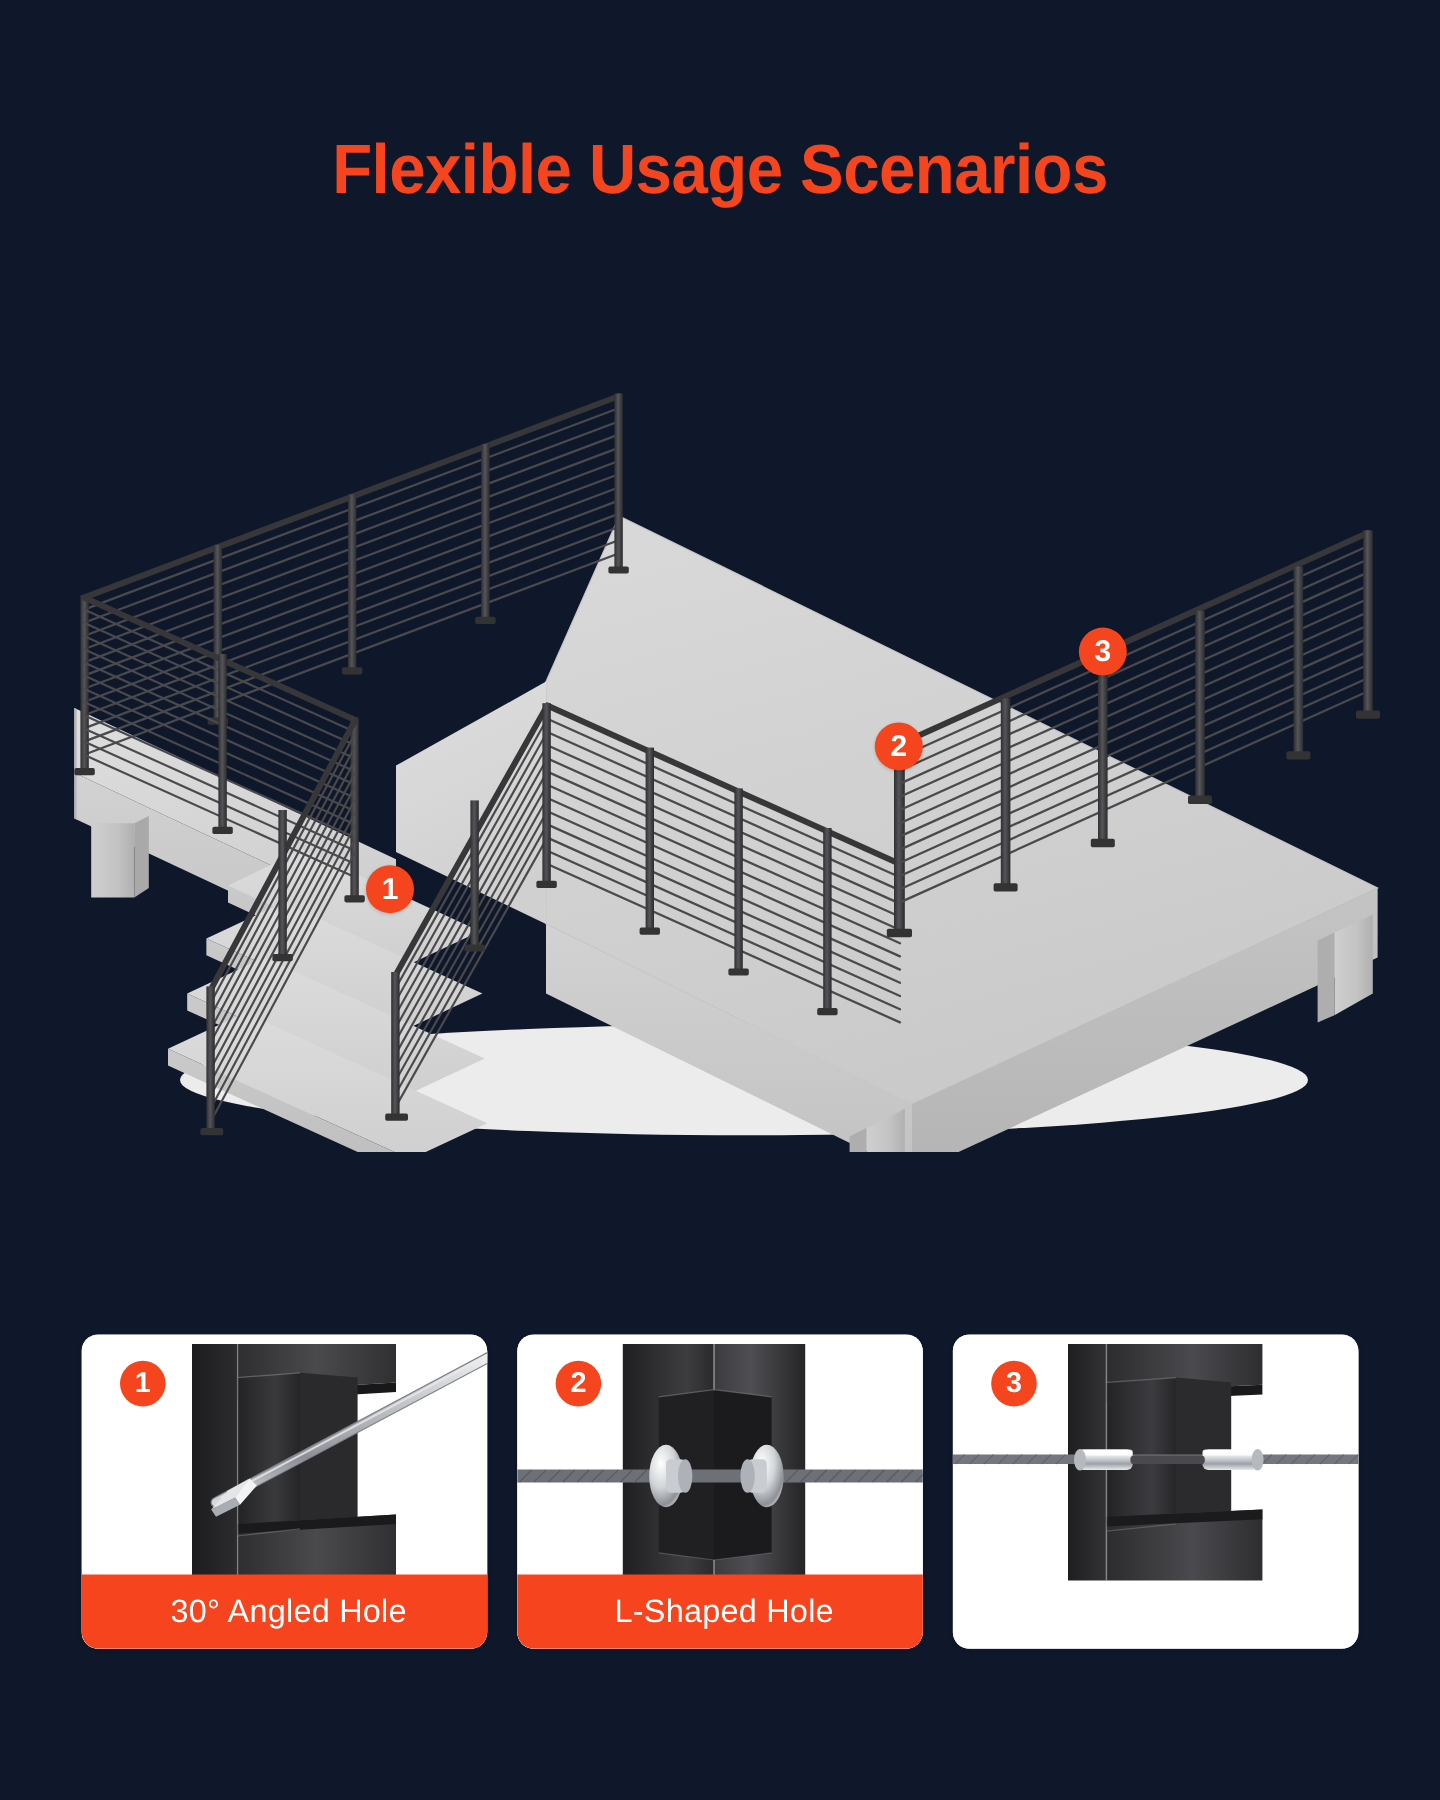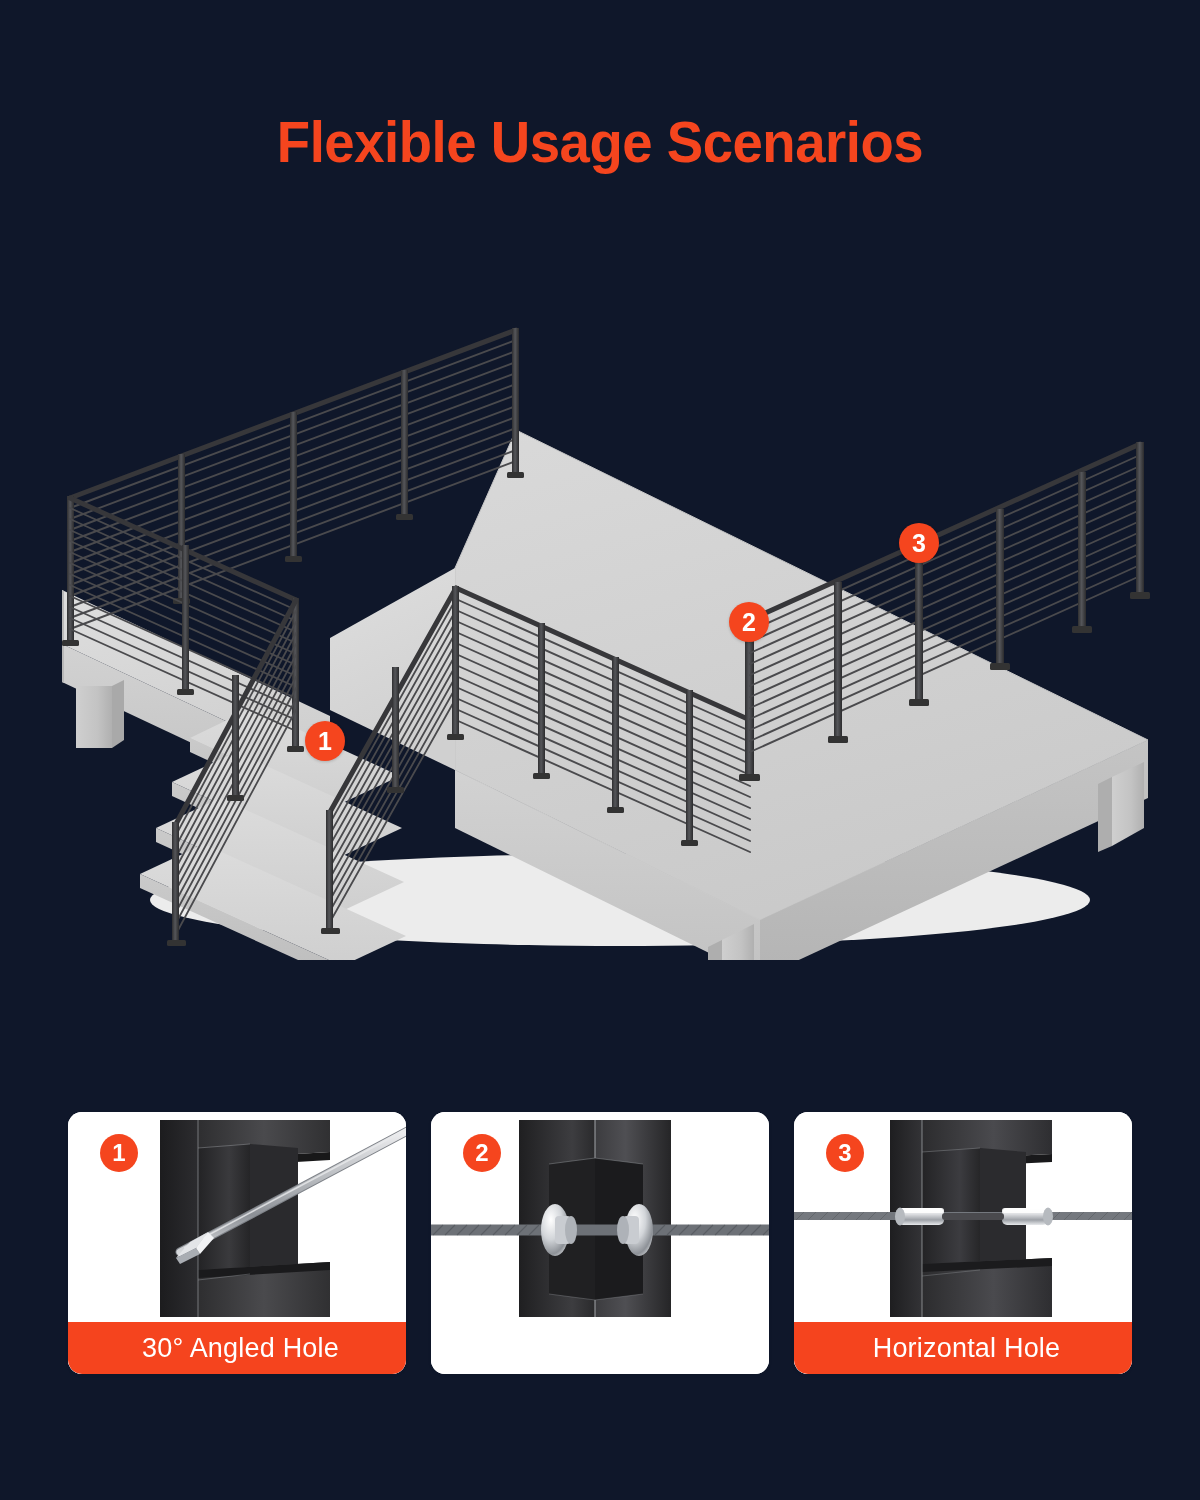--- a/index.html
+++ b/index.html
@@ -83,21 +83,21 @@
     color: #fff;
     font-size: 24px;
     font-weight: 700;
     display: flex; align-items: center; justify-content: center;
     line-height: 1;
     z-index: 5;
   }
   .card-label {
     position: absolute;
     left: 0; bottom: 0;
-    width: 345px; height: 52px;
+    width: 345px; height: 62px;
     background: #f5441e;
     border-radius: 0 0 14px 14px;
     color: #ffffff;
     font-size: 27px;
     font-weight: 400;
     display: flex; align-items: center; justify-content: center;
     z-index: 6;
     letter-spacing: .2px;
   }
 </style>
@@ -477,20 +477,21 @@
 
           <ellipse cx="124" cy="118" rx="14" ry="26" fill="url(#chrome2)"></ellipse>
           <rect x="124" y="104" width="16" height="28" rx="4" fill="#c9ccd1"></rect>
           <ellipse cx="140" cy="118" rx="6" ry="14" fill="#aeb2b8"></ellipse>
           <ellipse cx="208" cy="118" rx="14" ry="26" fill="url(#chrome2)"></ellipse>
           <rect x="192" y="104" width="16" height="28" rx="4" fill="#c9ccd1"></rect>
           <ellipse cx="192" cy="118" rx="6" ry="14" fill="#aeb2b8"></ellipse>
         </svg>
       </div>
       <div class="card-badge">2</div>
+      <div class="card-label">L-Shaped Hole</div>
     </div>
 
     <div class="card">
       <div class="card-photo">
         <svg viewBox="0 0 345 262" xmlns="http://www.w3.org/2000/svg">
           <defs>
             <linearGradient id="c3a" x1="0" y1="0" x2="1" y2="0">
               <stop offset="0%" stop-color="#2c2c2e"></stop>
               <stop offset="55%" stop-color="#4a4a4e"></stop>
               <stop offset="100%" stop-color="#2e2e31"></stop>
@@ -560,17 +561,16 @@
           <rect x="104" y="96" width="46" height="5" rx="2.5" fill="#ffffff" opacity=".85"></rect>
           <ellipse cx="106" cy="104.5" rx="5" ry="9" fill="#b6babf"></ellipse>
           <rect x="208" y="96" width="46" height="17" rx="5" fill="url(#fer3)"></rect>
           <rect x="208" y="96" width="46" height="5" rx="2.5" fill="#ffffff" opacity=".85"></rect>
           <ellipse cx="254" cy="104.5" rx="5" ry="9" fill="#b6babf"></ellipse>
 
           <rect x="148" y="101" width="62" height="7" rx="3" fill="#4a4a4e"></rect>
         </svg>
       </div>
       <div class="card-badge">3</div>
-      <div class="card-label">Horizontal Hole</div>
     </div>
 
   </div>
 </div>
 
 </body></html>

